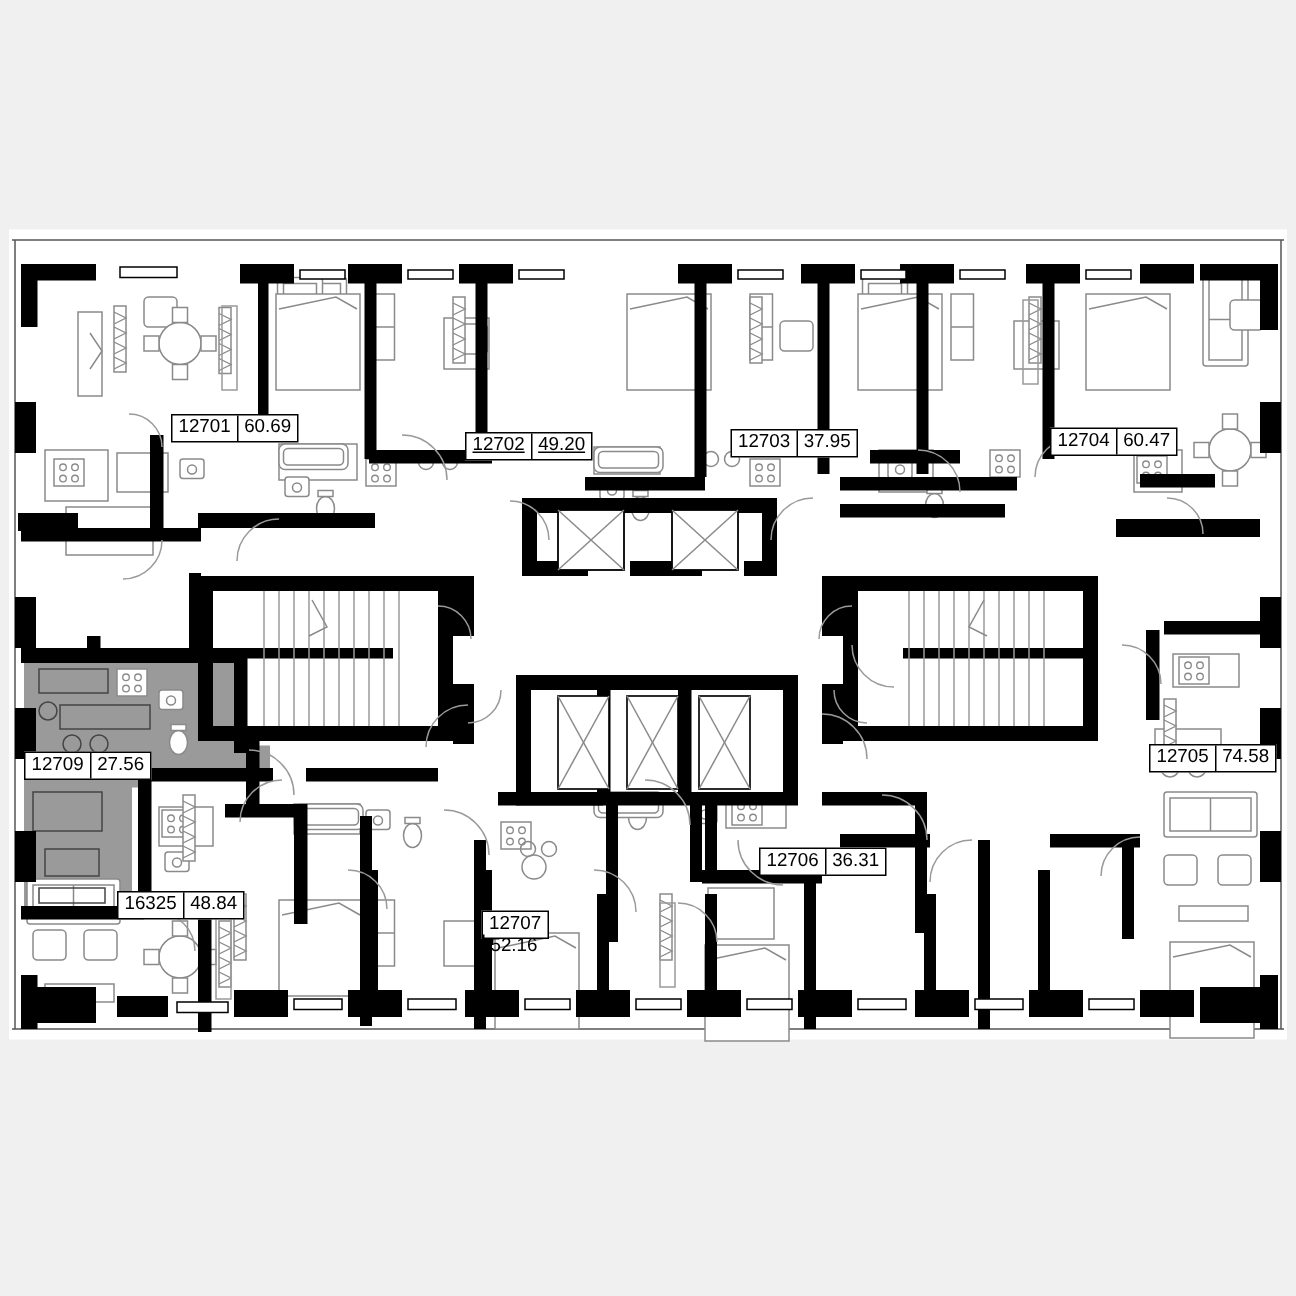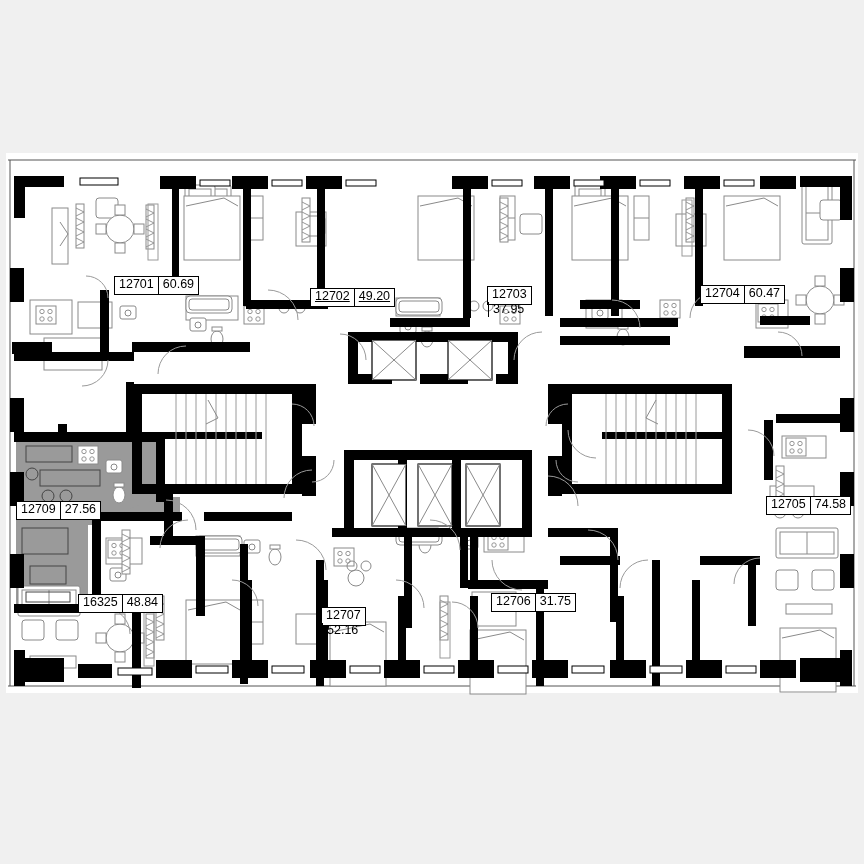--- a/index.html
+++ b/index.html
@@ -452,35 +452,35 @@
   </svg>
 
   <div class="lblbox" style="left:114px;top:276px;">
     <span class="num">12701</span>
     <span class="area">60.69</span>
   </div>
   <div class="lblbox" style="left:310px;top:288px;text-decoration:underline;">
     <span class="num">12702</span>
     <span class="area">49.20</span>
   </div>
-  <div class="lblbox" style="left:487px;top:286px;flex-direction:column;">
+  <div class="lblbox" style="left:487px;top:286px;">
     <span class="num">12703</span>
     <span class="area">37.95</span>
   </div>
   <div class="lblbox" style="left:700px;top:285px;">
     <span class="num">12704</span>
     <span class="area">60.47</span>
   </div>
   <div class="lblbox" style="left:766px;top:496px;">
     <span class="num">12705</span>
     <span class="area">74.58</span>
   </div>
-  <div class="lblbox" style="left:491px;top:565px;margin-top:28px;">
+  <div class="lblbox" style="left:506px;top:565px;">
     <span class="num">12706</span>
-    <span class="area">31.75</span>
+    <span class="area">36.31</span>
   </div>
   <div class="lblbox" style="left:321px;top:607px;flex-direction:column;">
     <span class="num">12707</span>
     <span class="area">52.16</span>
   </div>
   <div class="lblbox" style="left:78px;top:594px;">
     <span class="num">16325</span>
     <span class="area">48.84</span>
   </div>
   <div class="lblbox" style="left:16px;top:501px;text-align:center;">

